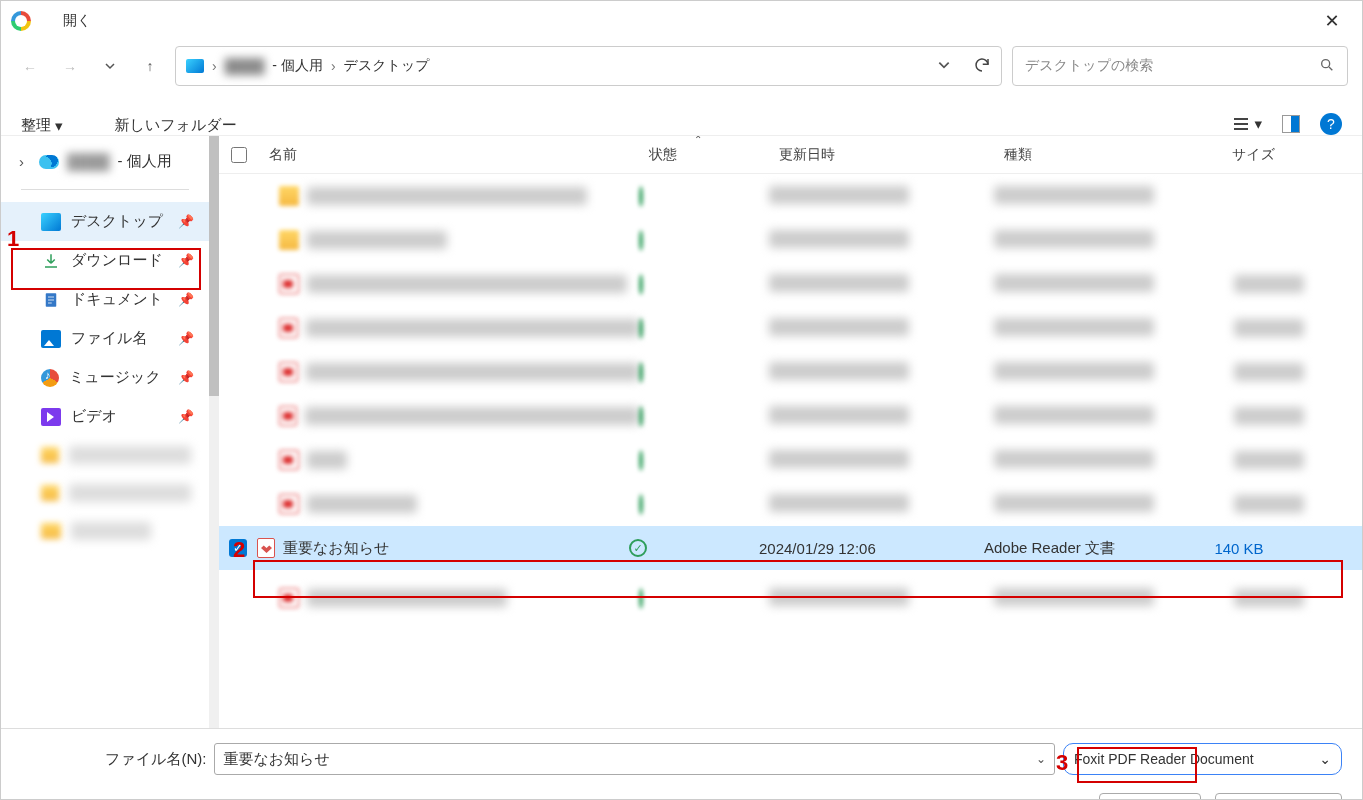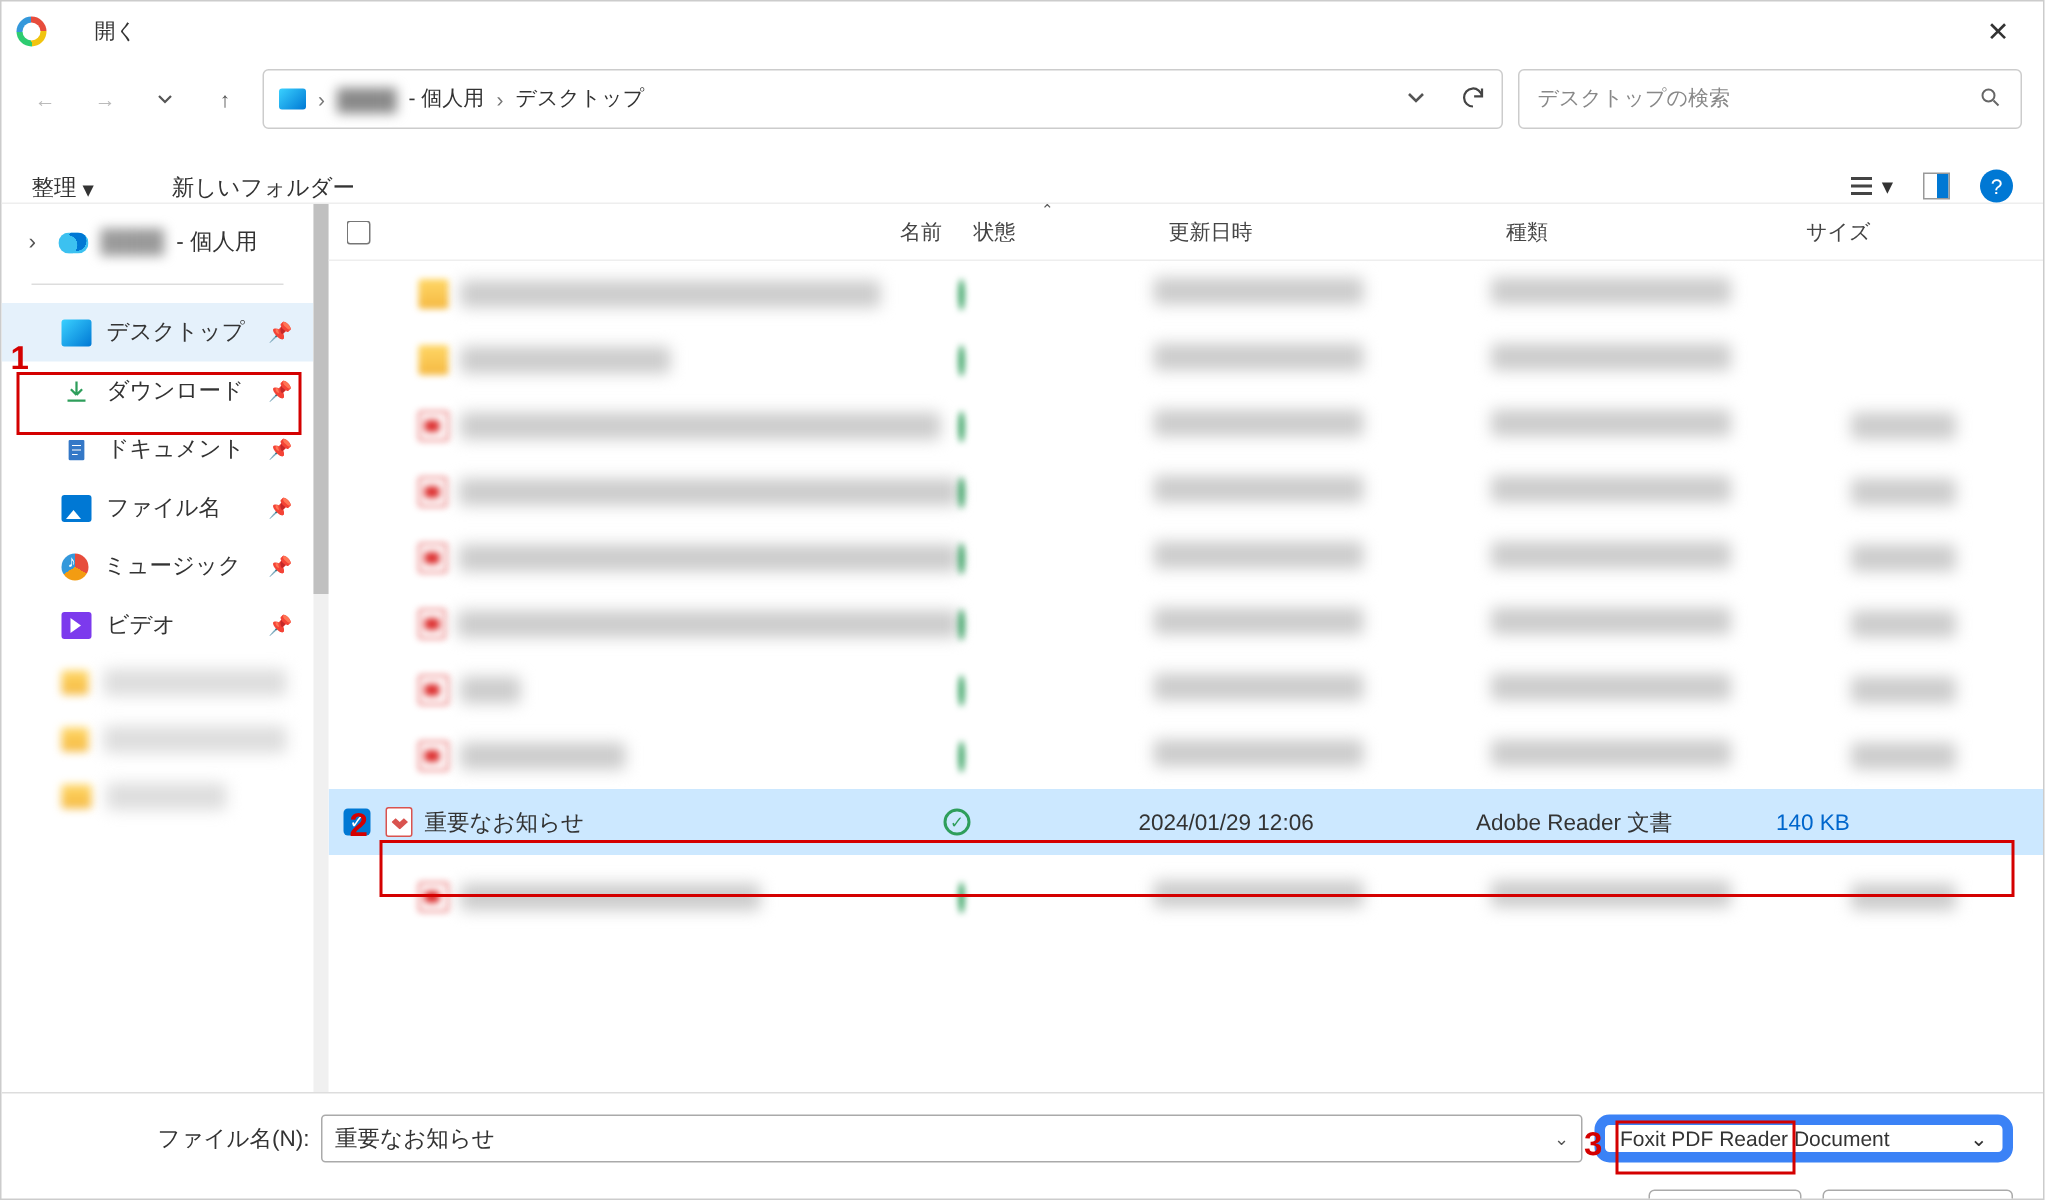--- a/index.html
+++ b/index.html
@@ -62,25 +62,25 @@
 .scrollbar { width:10px; background:#f0f0f0; position:relative; }
 .scrollthumb { width:10px; height:260px; background:#c0c0c0; position:absolute; top:0; }
 
 
 .filelist { flex:1; display:flex; flex-direction:column; overflow:hidden; }
 .colheader { display:flex; align-items:center; height:38px; border-bottom:1px solid #eee; color:#444; font-size:14px; position:relative; }
 .colheader .sortind { position:absolute; left:465px; top:-2px; color:#555; font-size:10px; }
 .colheader > div { padding: 0 10px; border-right:1px solid transparent; }
 .col-check { width:40px; display:flex; justify-content:center; }
 .col-check input { width:16px; height:16px; }
-.col-name { width:380px;text-align:right; }
+.col-name { width:380px; }
 .col-state { width:130px; }
 .col-date { width:225px; }
 .col-type { width:200px; }
-.col-size { width:130px; text-align:left; padding-right:20px !important; }
+.col-size { width:130px; text-align:center; padding-right:20px !important; }
 
 .rows { flex:1; overflow:hidden; }
 .row { display:flex; align-items:center; height:44px; font-size:15px; color:#333; }
 .row .fileicon { width:20px; height:20px; margin-right:8px; }
 .row .col-name { display:flex; align-items:center; padding-left:20px; }
 .row.blurred .blurtext { display:inline-block; height:18px; background:#ccc; border-radius:3px; filter: blur(5px); }
 .row.blurred .col-state .statedot { width:16px; height:16px; border-radius:50%; border:2px solid #2e9e5b; color:#2e9e5b; filter:blur(2px); }
 .row.blurred .col-date .blurtext { width:140px; }
 .row.blurred .col-type .blurtext { width:160px; }
 .row.blurred .col-size .blurtext { width:70px; float:right; }
@@ -100,21 +100,21 @@
 
 .callout { position:absolute; color:#d40000; font-weight:bold; font-size:22px; z-index:50; }
 .redbox { position:absolute; border:2px solid #d40000; z-index:40; pointer-events:none; }
 
 
 .bottompanel { height: 112px; padding: 14px 20px 0 20px; }
 .fn-row { display:flex; align-items:center; gap:8px; margin-bottom: 18px; }
 .fn-row label { font-size:15px; margin-left:84px; }
 .fn-input { flex:1; height:32px; border:1px solid #aaa; border-radius:3px; padding:0 8px; font-size:15px; display:flex; align-items:center; justify-content:space-between; }
 .fn-input .chev { color:#555; font-size:12px; }
-.ft-select { width:279px; height:32px; border:7px solid #3b82f6; border-radius:10px; padding:0 10px; display:flex; align-items:center; justify-content:space-between; font-size:14px; }
+.ft-select { width:279px; height:32px; border:1px solid #3b82f6; border-radius:10px; padding:0 10px; display:flex; align-items:center; justify-content:space-between; font-size:14px; }
 .btn-row { display:flex; justify-content:flex-end; gap:14px; align-items:center; }
 .btn { height:34px; padding: 0 24px; border:1px solid #aaa; border-radius:4px; background:#fff; font-size:15px; cursor:pointer; display:flex; align-items:center; }
 </style>
 </head>
 <body>
 
 <div class="titlebar">
   <div class="app-icon"></div>
   <div class="title">開く</div>
   <div class="close">✕</div>

